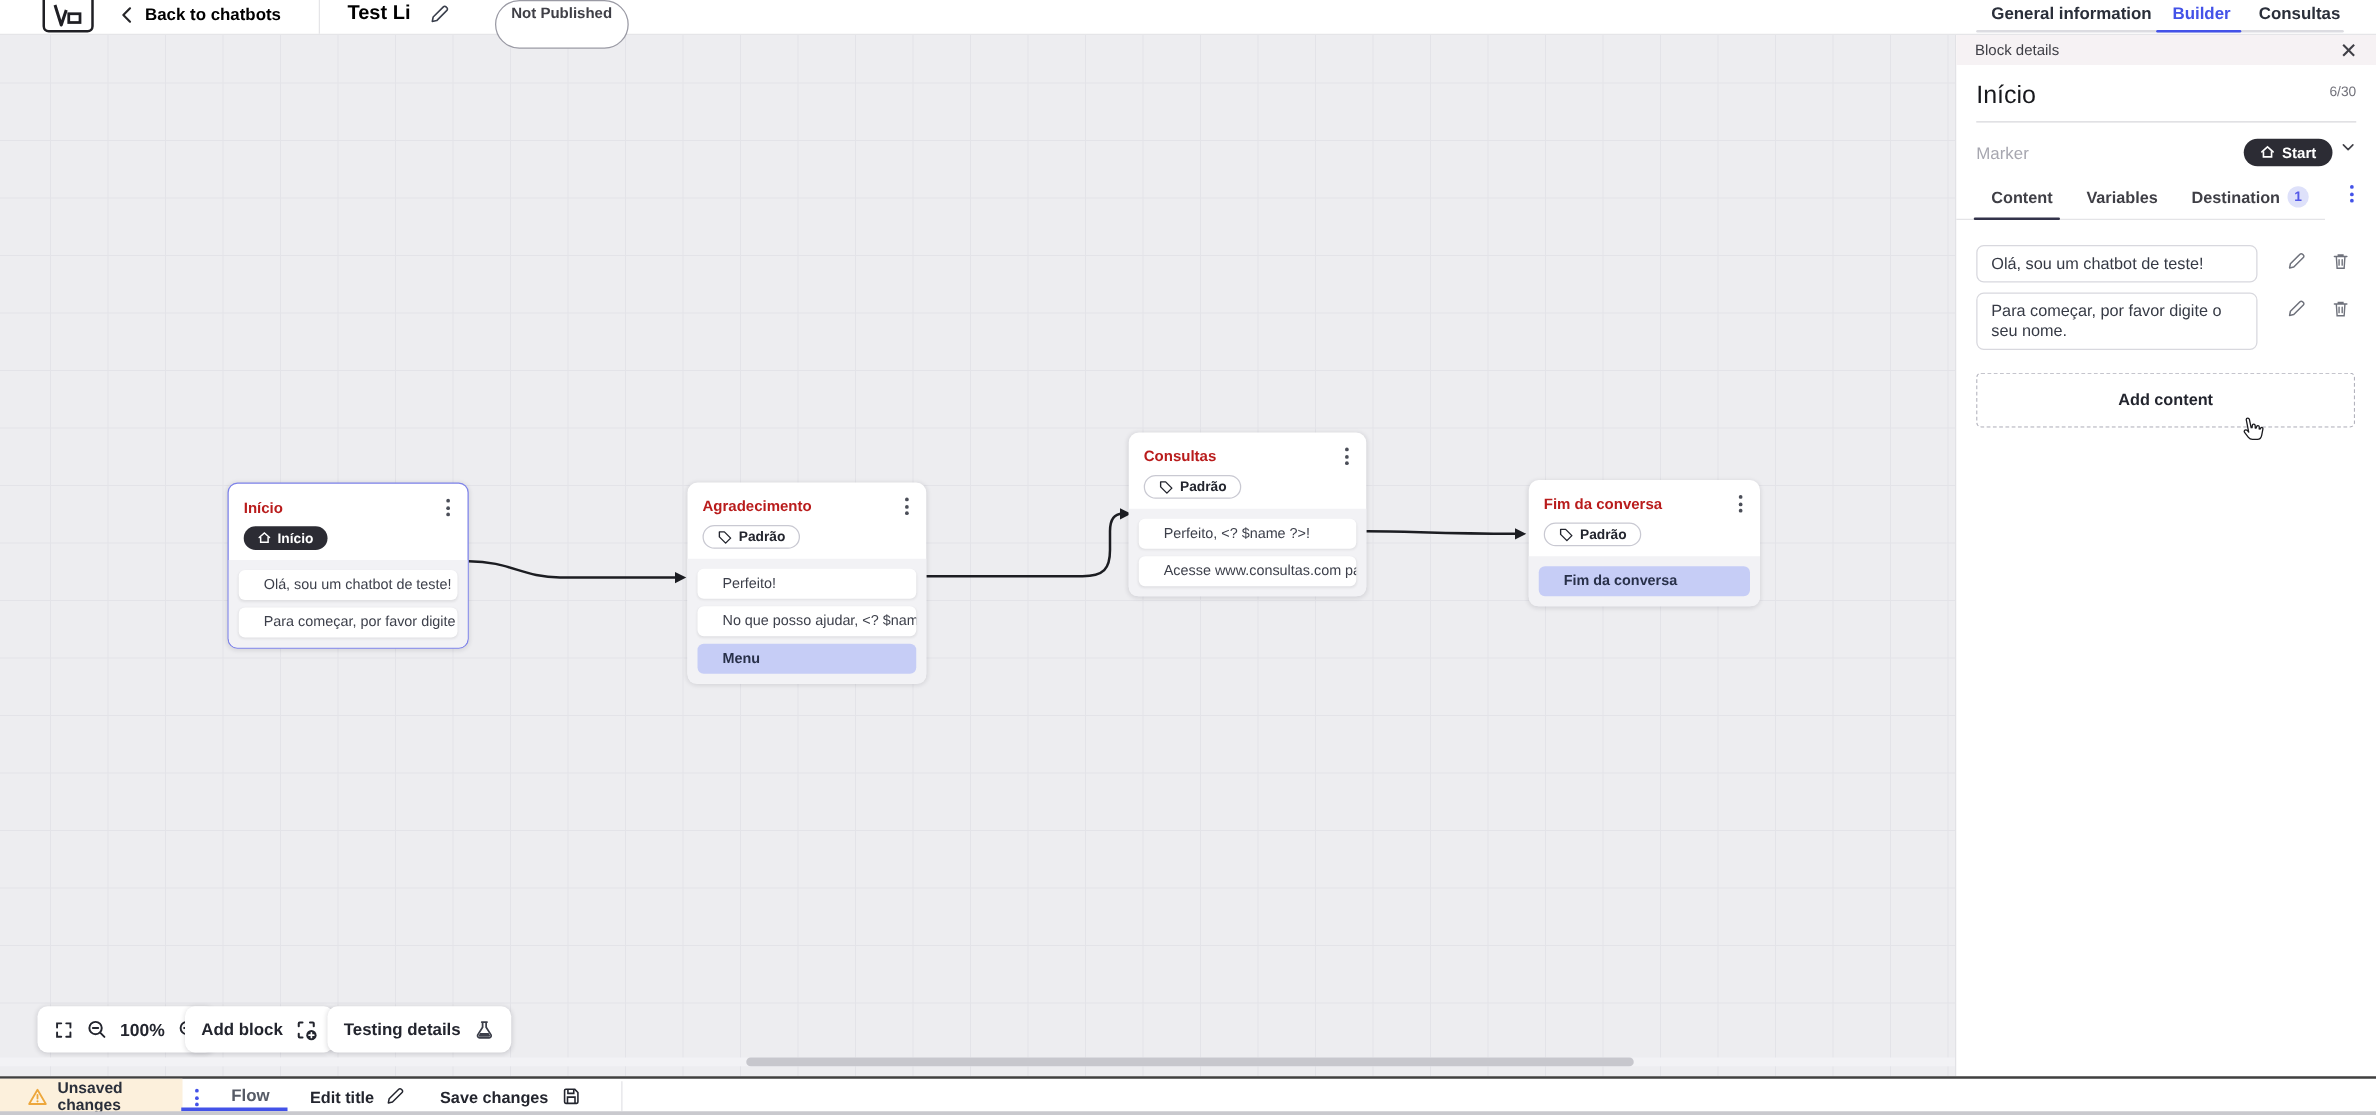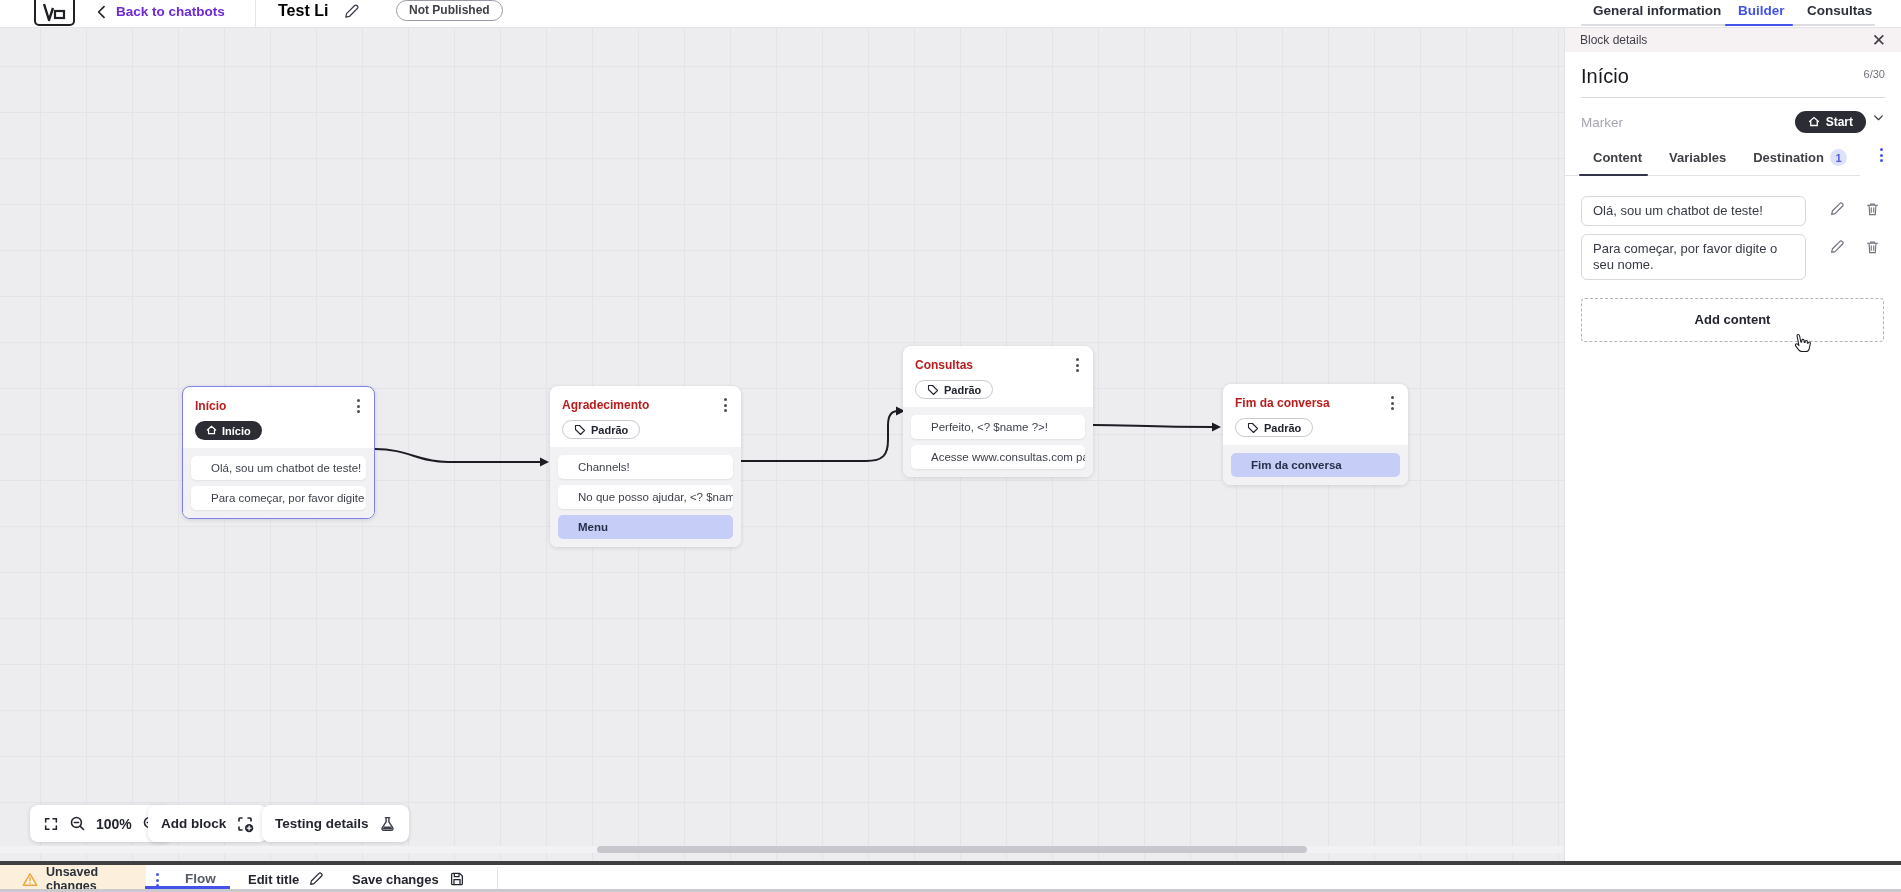--- a/index.html
+++ b/index.html
@@ -5,26 +5,26 @@
   * { margin:0; padding:0; box-sizing:border-box; font-family:"Liberation Sans", sans-serif; }
   html,body { width:1901px; height:892px; overflow:hidden; background:#fff; position:relative; }
 
   
   .topbar { position:absolute; left:0; top:0; width:1901px; height:28px; background:#fff;
             border-bottom:1px solid #e5e5e8; z-index:20; }
   .logo { position:absolute; left:34px; top:-13px; width:41px; height:39px;
           border:2.5px solid #1f1f24; border-radius:5px; background:#fff;
           display:flex; align-items:flex-end; justify-content:center; overflow:hidden; }
   .back-chev { position:absolute; left:94px; top:4px; width:16px; height:16px; color:#27272a; cursor:pointer; }
-  .back-label { position:absolute; left:116px; top:4px; font-size:13.5px; font-weight:700; color:#6d28d9; cursor:pointer; }
+  .back-label { position:absolute; left:116px; top:4px; font-size:13.5px; font-weight:700; color:#000000; cursor:pointer; }
   .tb-divider { position:absolute; left:255px; top:0; width:1px; height:27px; background:#e5e5e8; }
   .bot-title { position:absolute; left:278px; top:2px; font-size:16px; font-weight:600; color:#000000; }
   .title-pencil { position:absolute; left:343px; top:3px; width:17px; height:17px; color:#3a3f4c; cursor:pointer; }
   .status-pill { position:absolute; left:396px; top:0px; border:1.5px solid #9a9aa4; border-radius:999px;
-                 padding:2px 12px 3px; font-size:12px; font-weight:600; color:#3f3f46; background:#fff; }
+                 padding:2px 12px 21px; font-size:12px; font-weight:600; color:#3f3f46; background:#fff; }
   .top-tab { position:absolute; top:3px; font-size:13.5px; font-weight:700; color:#2a2f3a; cursor:pointer; }
   .top-tab.active { color:#4352e8; }
   .tabs-underline { position:absolute; left:1581px; top:24px; width:294px; height:2px; background:#dcdce1; border-radius:2px; }
   .tabs-indicator { position:absolute; left:1725px; top:23.5px; width:68px; height:2.5px; background:#4352e8; border-radius:2px; z-index:2; }
 
   
   .canvas { position:absolute; left:0; top:28px; width:1564px; height:833px; overflow:hidden;
             background-color:#ededf0;
             background-image:linear-gradient(#e3e3e8 1px, transparent 1px),
                              linear-gradient(90deg,#e3e3e8 1px, transparent 1px);
@@ -87,21 +87,21 @@
   .content-box { width:225px; border:1px solid #d8d8de; border-radius:6px; background:#fff;
                  padding:6px 11px; font-size:13px; color:#363a45; line-height:1.23; cursor:text; }
   .row-icons { display:flex; gap:20px; margin-left:23px; margin-top:5px; color:#6f727c; }
   .row-icons svg { cursor:pointer; }
   .add-content { margin-top:18px; width:303px; height:44px; border:1.5px dashed #b2b2bc; border-radius:4px;
                  display:flex; align-items:center; justify-content:center; font-size:13px; font-weight:600;
                  color:#23252e; cursor:pointer; background:transparent; }
 
   
   .statusbar { position:absolute; left:0; top:861px; width:1901px; height:31px; background:#fff;
-               border-top:4px solid #404040; z-index:20; }
+               border-top:2px solid #404040; z-index:20; }
   .statusbar::after { content:""; position:absolute; left:0; bottom:0; width:100%; height:3px; background:#c9c9ce; }
   .unsaved { position:absolute; left:0; top:0; width:146px; height:28px; background:#fcf0dc;
              display:flex; align-items:center; gap:8px; padding-left:22px;
              font-size:12.5px; font-weight:700; color:#2a2f3a; }
   .sb-kebab { position:absolute; left:154px; top:6px; color:#4352e8; }
   .sb-flow { position:absolute; left:185px; top:6px; font-size:13.5px; font-weight:700; color:#565b66; cursor:pointer;text-align:center; }
   .flow-indicator { position:absolute; left:145px; bottom:3px; width:85px; height:3px; background:#4352e8; }
   .sb-edit { position:absolute; left:248px; top:6px; font-size:13px; font-weight:700; color:#23252e;
              display:flex; align-items:center; gap:9px; cursor:pointer; }
   .sb-save { position:absolute; left:352px; top:6px; font-size:13px; font-weight:700; color:#23252e;
@@ -184,21 +184,21 @@
     </div>
     <div class="block-badges">
       <span class="badge-outline">
         <svg width="12" height="12" viewBox="0 0 24 24">
           <path d="M3 3h8l10 10-8 8L3 11z" fill="none" stroke="#23252e" stroke-width="2.2" stroke-linejoin="round"></path>
         </svg>
         <span>Padrão</span>
       </span>
     </div>
     <div class="block-body">
-      <div class="block-item">Channels!</div>
+      <div class="block-item">Perfeito!</div>
       <div class="block-item">No que posso ajudar, &lt;? $name ...</div>
       <div class="block-item hl">Menu</div>
     </div>
   </div>
 
   <div class="block" style="left:903px; top:318px; width:190px">
     <div class="block-head">
       <span class="block-title">Consultas</span>
       <span class="kebab">
           <i></i>

